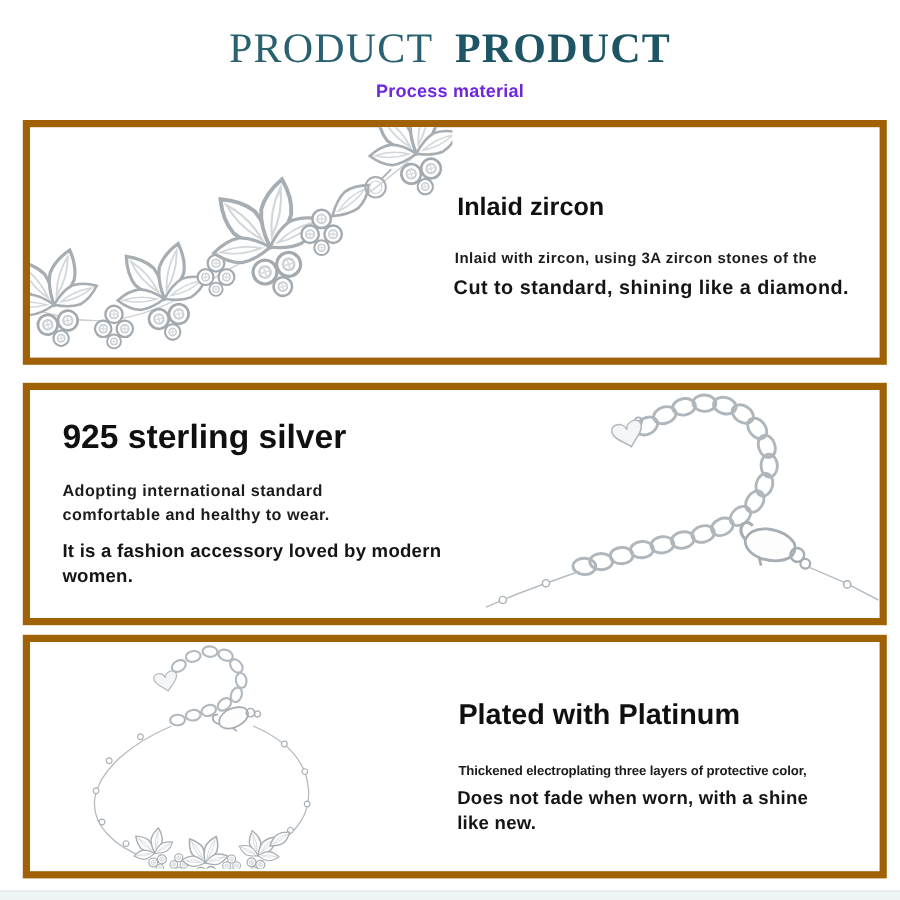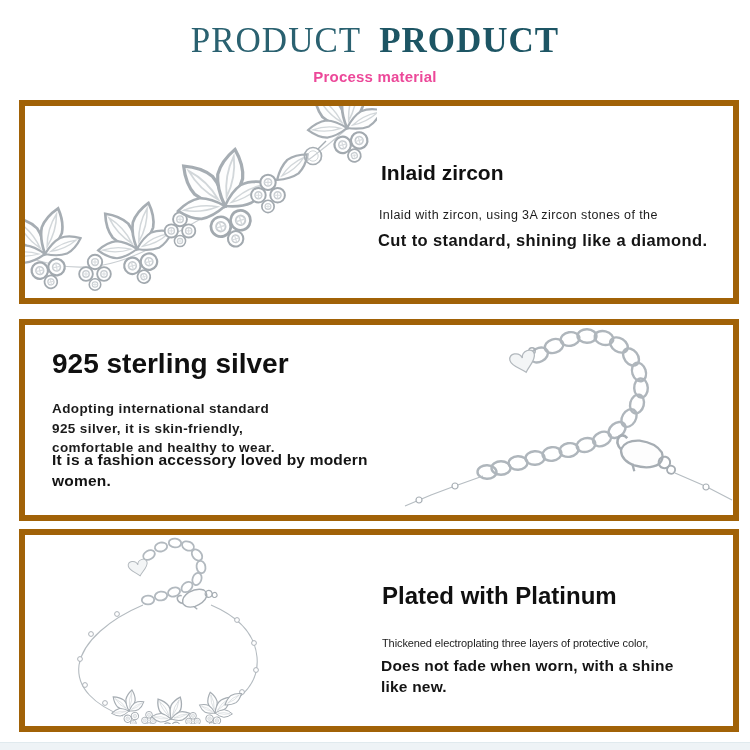--- a/index.html
+++ b/index.html
@@ -4,30 +4,30 @@
 <style>
   html,body{margin:0;padding:0;background:#fff;}
   .page{position:relative;width:750px;height:750px;background:#fff;overflow:hidden;
         font-family:"Liberation Sans",sans-serif;}
   
   .header{position:absolute;top:22px;left:0;width:750px;text-align:center;}
   .title{font-family:"Liberation Serif",serif;font-size:35px;line-height:1.1;
          letter-spacing:1px;white-space:nowrap;}
   .title .t-reg{font-weight:400;color:#2a6170;margin-right:18px;}
   .title .t-bold{font-weight:700;color:#1d5564;}
-  .subtitle{margin-top:7px;font-size:15px;font-weight:bold;color:#ec4899;letter-spacing:0.2px;}
+  .subtitle{margin-top:7px;font-size:15px;font-weight:bold;color:#6d28d9;letter-spacing:0.2px;}
   
   .card{position:absolute;left:19px;width:708px;background:#fff;border:6px solid #a16207;}
   .card1{top:100px;height:192px;}
   .card2{top:319px;height:190px;}
   .card3{top:529px;height:191px;}
   .illus{position:absolute;top:0;left:0;}
   .illus-right{left:auto;right:0;}
   .h2{position:absolute;margin:0;font-weight:bold;color:#101010;line-height:1.15;white-space:nowrap;}
-  .small{position:absolute;margin:0;font-weight:normal;color:#1c1c1c;white-space:nowrap;}
+  .small{position:absolute;margin:0;font-weight:bold;color:#1c1c1c;white-space:nowrap;}
   .emph{position:absolute;margin:0;font-weight:bold;color:#141414;}
   
   .card1 .h2{left:356px;top:55px;font-size:21px;}
   .card1 .small{left:354px;top:102px;font-size:12.5px;letter-spacing:0.4px;}
   .card1 .emph{left:353px;top:125px;font-size:16.5px;letter-spacing:0.4px;white-space:nowrap;}
   
   .card2 .h2{left:27px;top:23px;font-size:28px;}
   .card2 .para{position:absolute;left:27px;top:74px;font-size:13.5px;font-weight:bold;
                color:#1c1c1c;line-height:19.5px;letter-spacing:0.4px;}
   .card2 .emph{left:27px;top:124px;font-size:15.5px;line-height:21px;width:320px;letter-spacing:0.2px;}
@@ -121,21 +121,20 @@
     </div>
     <h2 class="h2">Inlaid zircon</h2>
     <p class="small">Inlaid with zircon, using 3A zircon stones of the</p>
     <p class="emph">Cut to standard, shining like a diamond.</p>
   </section>
 
   <section class="card card2">
     <h2 class="h2">925 sterling silver</h2>
     <div class="para">
       <div>Adopting international standard</div>
-      <div>925 silver, it is skin-friendly,</div>
       <div>comfortable and healthy to wear.</div>
     </div>
     <p class="emph">It is a fashion accessory loved by modern women.</p>
     <div class="illus illus-right">
       <svg width="330" height="188" viewBox="0 0 330 188">
         <g>
           <use href="#olink" transform="translate(136,30) rotate(-28)"></use>
           <use href="#olink" transform="translate(151,21) rotate(-18)"></use>
           <use href="#olink" transform="translate(167,14) rotate(-9)"></use>
           <use href="#olink" transform="translate(184,11) rotate(2)"></use>

